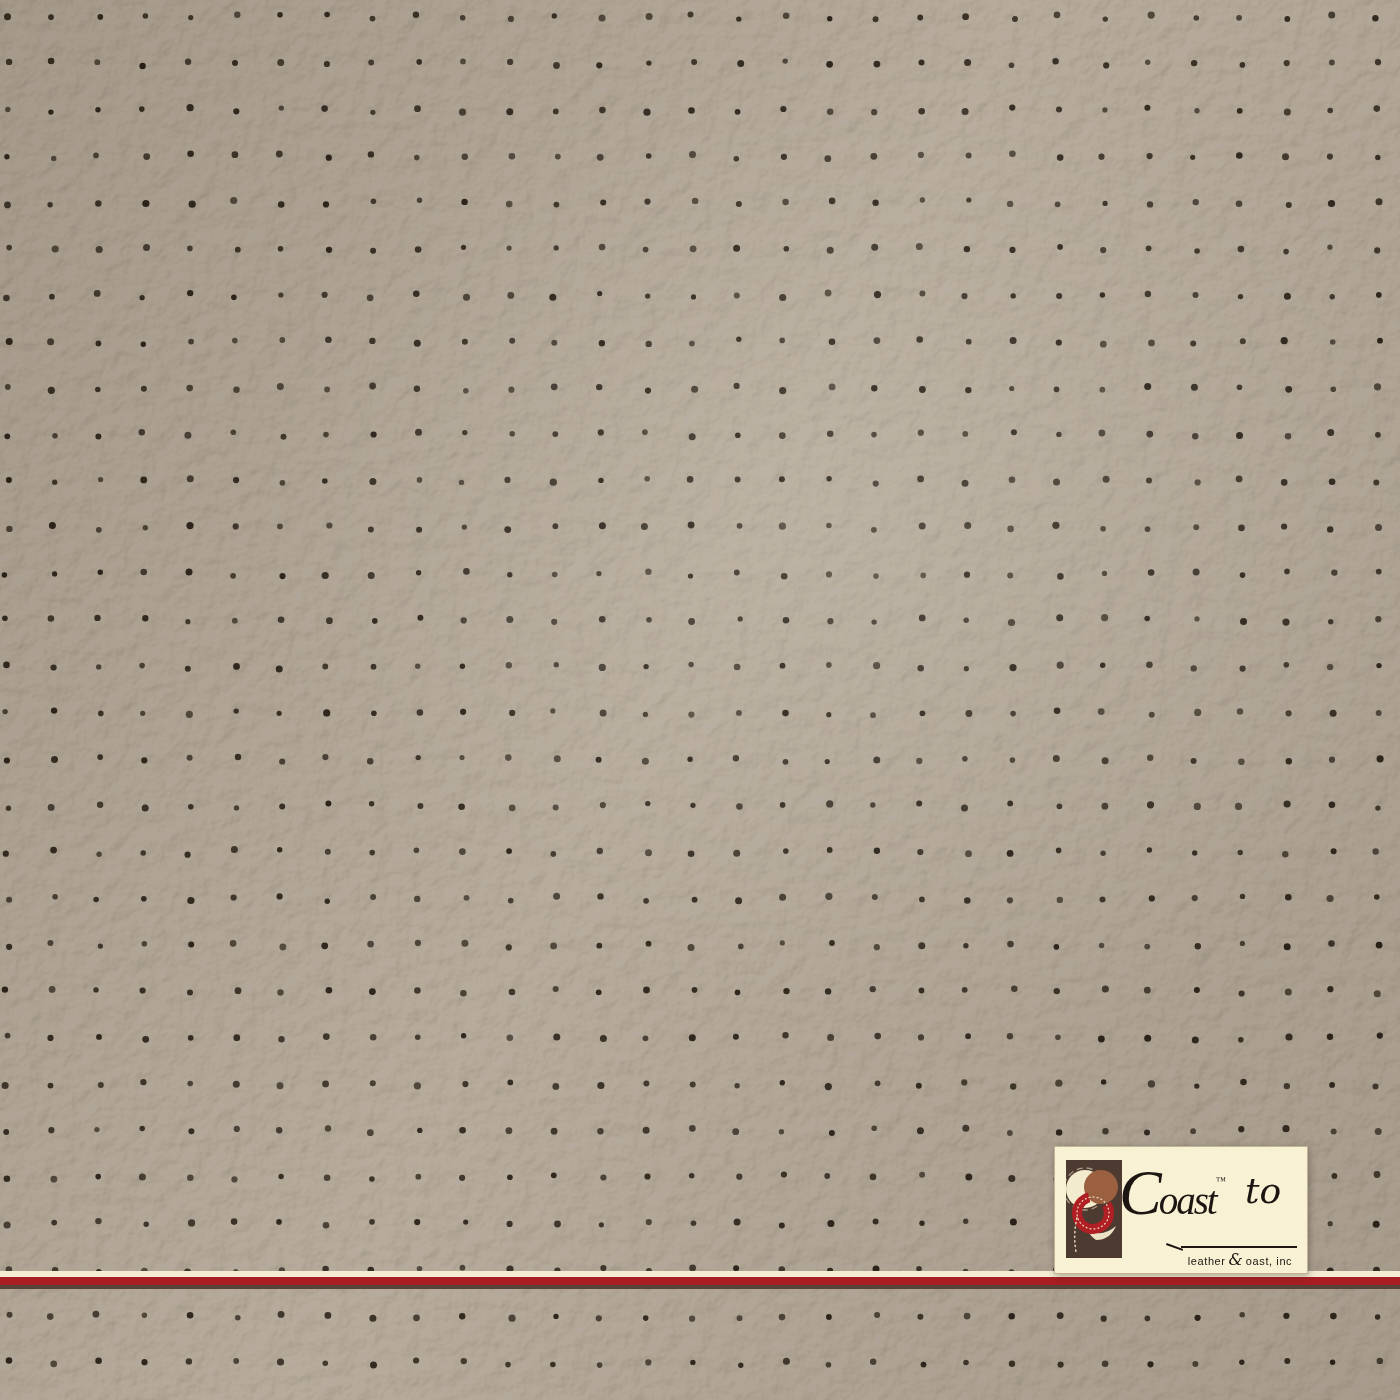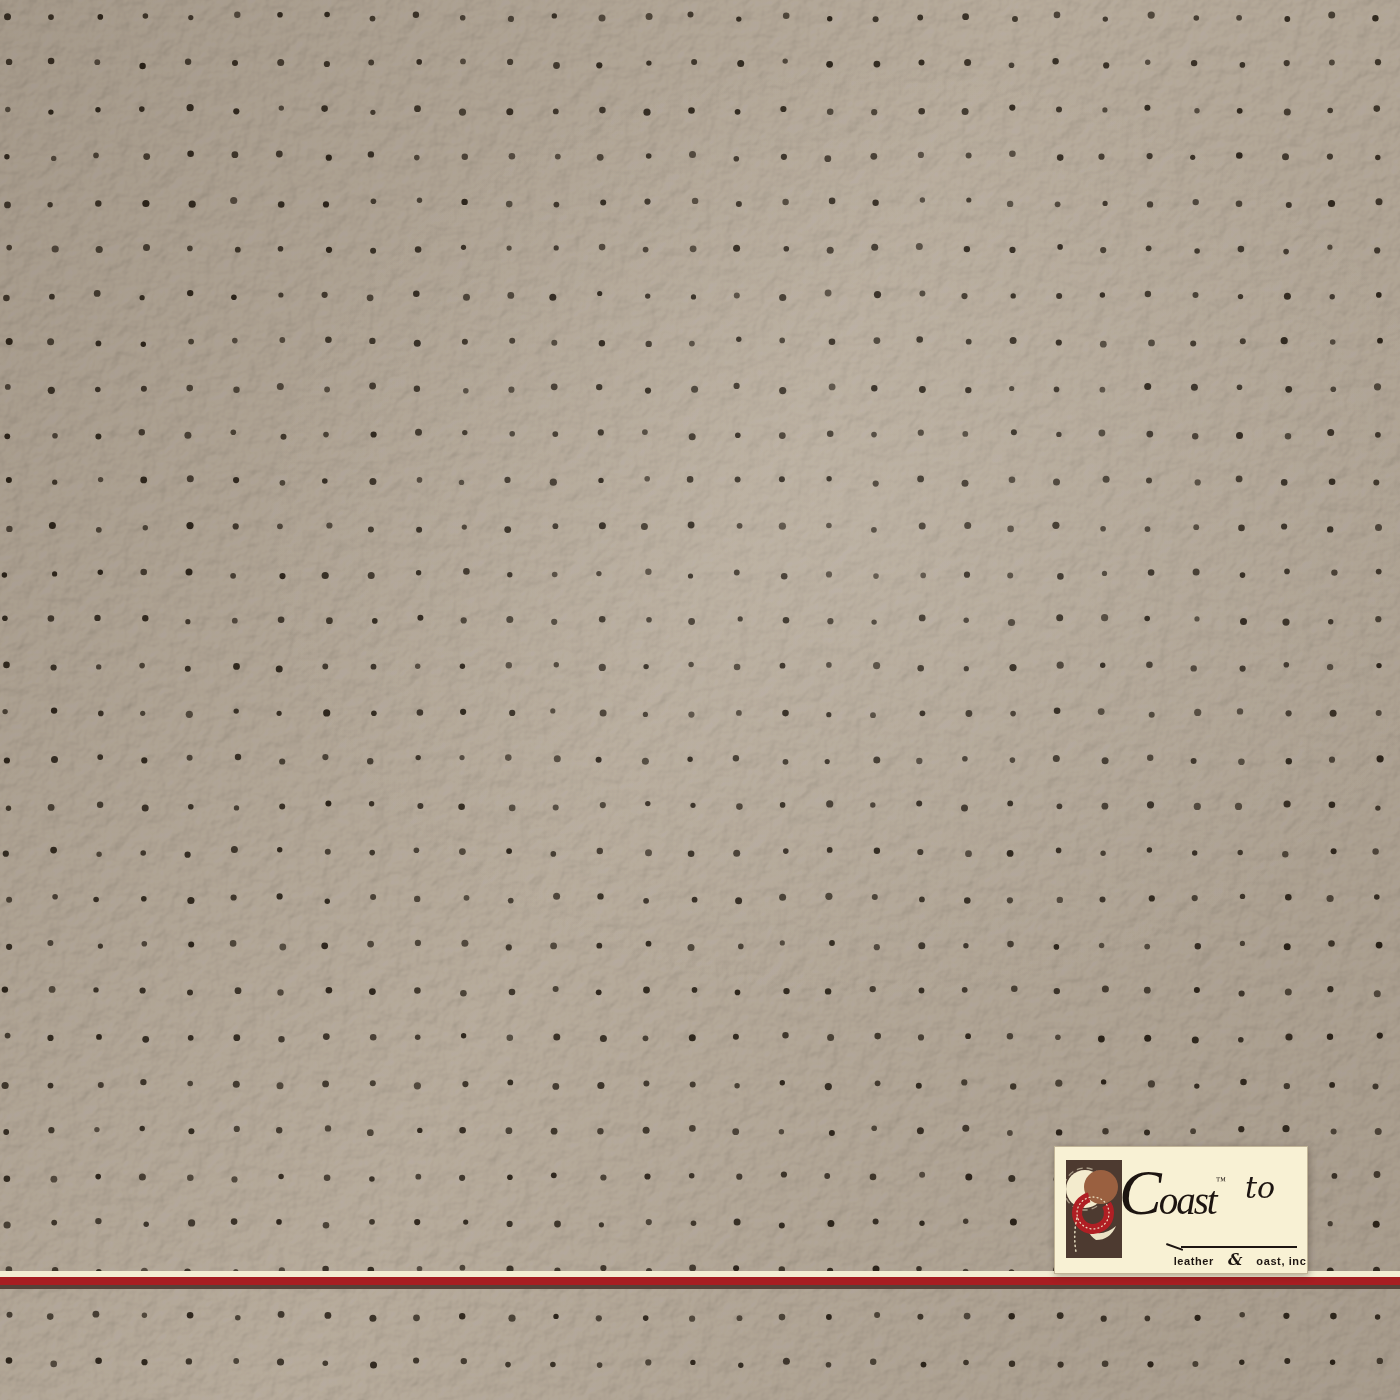--- a/index.html
+++ b/index.html
@@ -40,41 +40,41 @@
 
   .brand-line1 {
     position:absolute; left:64px; top:14px; line-height:1; white-space:nowrap;
     font-family:Liberation Serif, serif; font-style:italic;
     color:var(--logo-text,#1d1511);
   }
   .big-c  { font-size:64px; letter-spacing:-3px; }
   .rest-1 { font-size:39px; letter-spacing:-2px; }
   .tm { display:inline-block; font-size:10px; font-style:normal; transform:translateY(-30px); letter-spacing:0; }
   .brand-to {
-    position:absolute; left:190px; top:26px; font-size:30px; line-height:1;
+    position:absolute; left:190px; top:26px; font-size:36px; line-height:1;
     font-family:"DejaVu Serif", serif; font-style:italic; color:var(--logo-text,#1d1511);
   }
   .brand-line2 {
     position:absolute; left:70px; top:33px; line-height:1; white-space:nowrap;
     font-family:"DejaVu Serif", serif; font-style:italic;
     color:var(--logo-text,#1d1511);
   }
   .big-c2 { font-size:72px; letter-spacing:-3px; }
   .rest-2 { font-size:46px; letter-spacing:-2px; }
 
   .rule { position:absolute; left:126px; top:99px; width:116px; height:2px; background:var(--logo-text,#1d1511); }
   .rule::before {
     content:""; position:absolute; left:-16px; top:3px; width:18px; height:2px;
     background:var(--logo-text,#1d1511); transform:rotate(20deg); transform-origin:right center; border-radius:2px;
   }
   .tagline {
     position:absolute; left:126px; top:103px; width:118px;
-    display:flex; align-items:baseline; justify-content:center; gap:14px;
+    display:flex; align-items:baseline; justify-content:center; gap:3px;
     font-family:"Liberation Sans", sans-serif; font-size:11px; letter-spacing:0.6px;
-    color:var(--logo-text,#1d1511); white-space:nowrap;font-weight:bold;
+    color:var(--logo-text,#1d1511); white-space:nowrap;
   }
   .amp { font-family:"DejaVu Serif", serif; font-style:italic; font-size:16px; letter-spacing:0; }
 </style>
 </head>
 <body>
 
 <div class="canvas">
 
   <svg class="leather-bg" width="1400" height="1400" aria-hidden="true">
     <defs>

